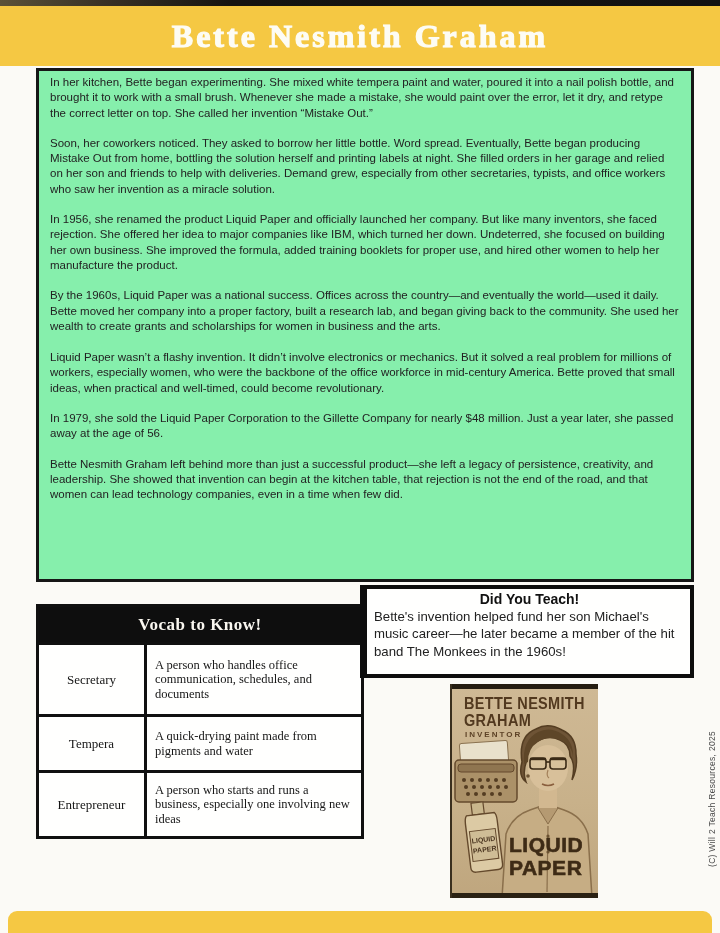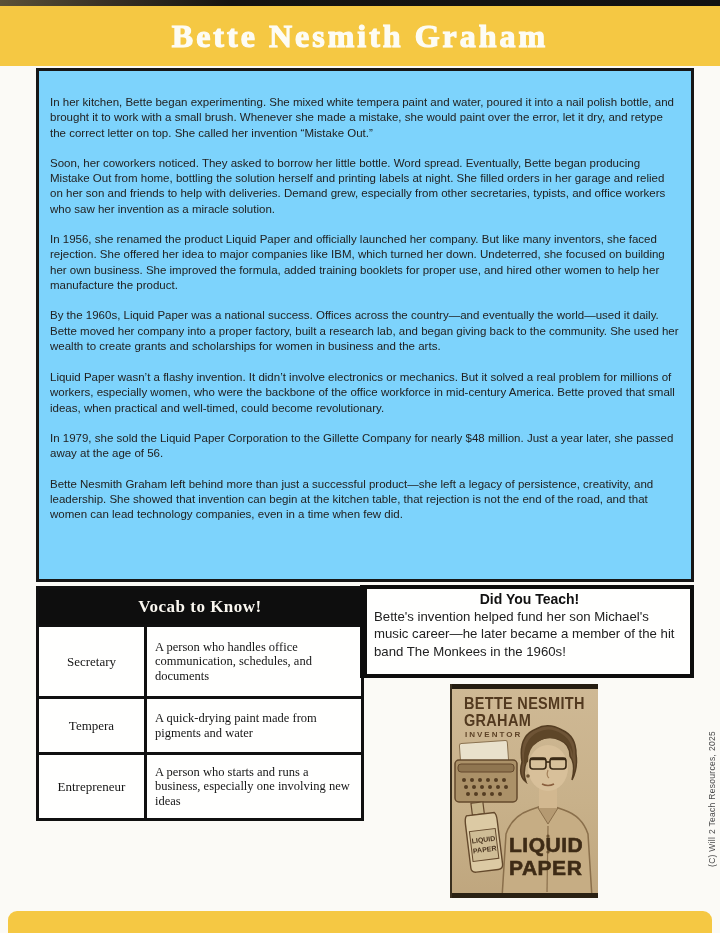--- a/index.html
+++ b/index.html
@@ -24,30 +24,30 @@
   }
   .page-title {
     font-size: 32px; font-weight: bold; letter-spacing: 3px;
     color: #fdfcf4; -webkit-text-stroke: 1.1px #fdfcf4;
     text-shadow: 0 0 1px rgba(255,255,255,.7);
     font-family: Liberation Serif, serif;
   }
   
   .main-box {
     position: absolute; left: 36px; top: 68px; width: 658px; height: 514px;
-    background: #7dd3fc; border: 3px solid #161616;
-    padding: 24px 11px 0 11px;
+    background: #86efac; border: 3px solid #161616;
+    padding: 4px 11px 0 11px;
     font-size: 11.5px; line-height: 15.3px; color: #222;
     overflow: hidden;
   }
   .main-box p { margin: 0 0 15px 0; }
   .main-box p.tight { margin-bottom: 16px; }
   
   .vocab-table {
-    position: absolute; left: 36px; top: 586px; width: 328px;
+    position: absolute; left: 36px; top: 604px; width: 328px;
     border-collapse: collapse; background: #fffffe;
     font-family: "Liberation Serif", serif;
   }
   .vocab-table th, .vocab-table td { border: 3px solid #101010; }
   .vocab-head {
     background: #0e0e0e; color: #faf7f0;
     font-size: 17px; font-weight: bold; letter-spacing: .5px;
     height: 38px; text-align: center;
   }
   .vocab-term {

